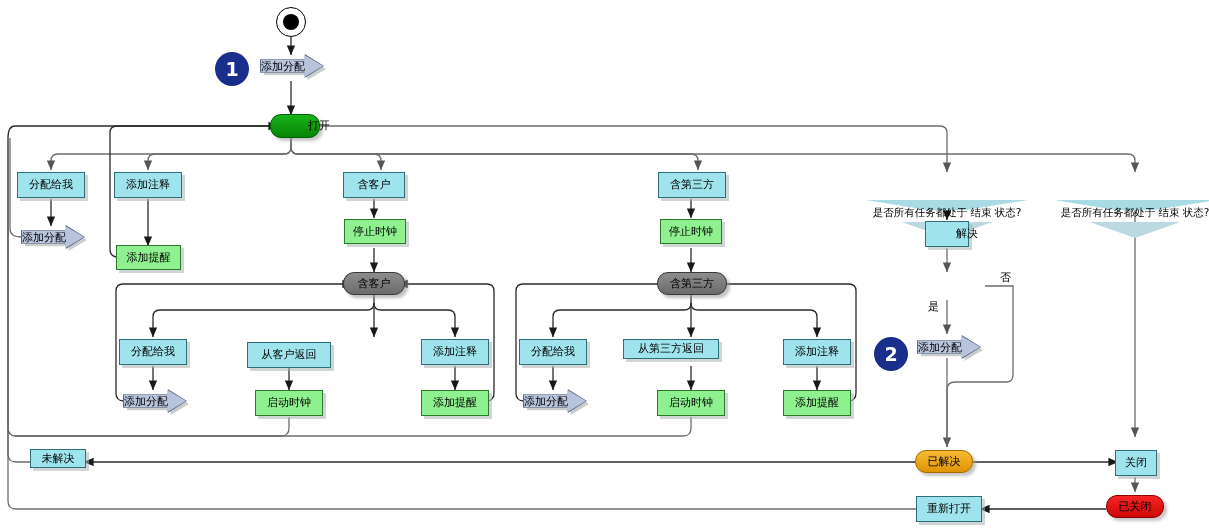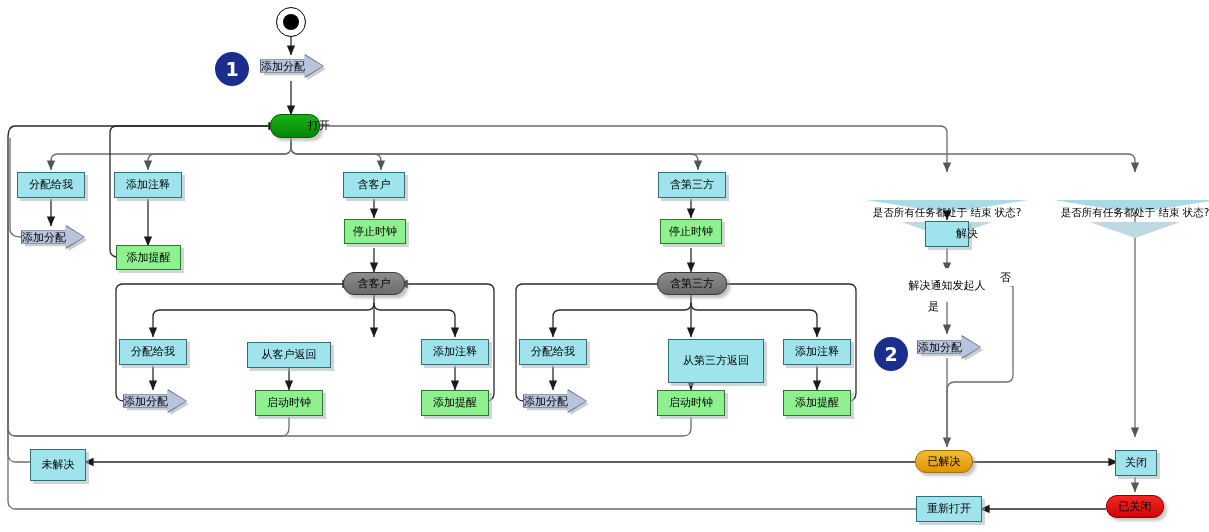--- a/index.html
+++ b/index.html
@@ -309,21 +309,21 @@
     <div class="lbl">添加分配</div>
   </div>
   <div class="node n-green" style="left:255px;top:390px;width:68px;height:26px;">启动时钟</div>
   <div class="node n-green" style="left:421px;top:390px;width:68px;height:26px;">添加提醒</div>
 
   <div class="node n-green" style="left:660px;top:219px;width:62px;height:25px;">停止时钟</div>
 
   <div class="node n-grey" style="left:657px;top:272px;width:70px;height:23px;">含第三方</div>
 
   <div class="node n-action" style="left:519px;top:339px;width:68px;height:26px;">分配给我</div>
-  <div class="node n-action" style="left:668px;top:339px;width:96px;height:44px;">从第三方返回</div>
+  <div class="node n-action" style="left:623px;top:339px;width:96px;height:20px;">从第三方返回</div>
   <div class="node n-action" style="left:783px;top:339px;width:68px;height:26px;">添加注释</div>
 
   <div class="n-arrowshape" style="left:524px;top:390px;">
     <div class="shp shadow"></div>
     <div class="shp edge"></div>
     <div class="shp"></div>
     <div class="lbl">添加分配</div>
   </div>
   <div class="node n-green" style="left:657px;top:390px;width:68px;height:26px;">启动时钟</div>
   <div class="node n-green" style="left:783px;top:390px;width:68px;height:26px;">添加提醒</div>
@@ -335,37 +335,33 @@
   </div>
 
   <div class="n-bowtie" style="left:1054px;top:172px;width:162px;height:38px;">
     <div class="topv"></div>
     <div class="botv"></div>
     <div class="btext">是否所有任务都处于 结束 状态?</div>
   </div>
 
   <div class="node n-action" style="left:925px;top:221px;width:44px;height:26px;padding-left:40px;">解决</div>
 
-  <div class="n-diamond" style="left:877px;top:268px;width:140px;height:34px;">
-    <div class="dshape"></div>
-    <div class="dtext">解决通知发起人</div>
-  </div>
   <div class="elabel" style="left:1000px;top:270px;">否</div>
   <div class="elabel" style="left:928px;top:299px;">是</div>
 
   <div class="n-arrowshape" style="left:918px;top:336px;">
     <div class="shp shadow"></div>
     <div class="shp edge"></div>
     <div class="shp"></div>
     <div class="lbl">添加分配</div>
   </div>
 
   <div class="node n-state-orange" style="left:915px;top:450px;width:58px;height:23px;">已解决</div>
 
-  <div class="node n-action" style="left:30px;top:449px;width:56px;height:32px;">未解决</div>
+  <div class="node n-action" style="left:30px;top:449px;width:56px;height:19px;">未解决</div>
 
   <div class="node n-action" style="left:1115px;top:450px;width:42px;height:26px;">关闭</div>
 
   <div class="node n-state-red" style="left:1106px;top:495px;width:58px;height:23px;">已关闭</div>
 
   <div class="node n-action" style="left:916px;top:496px;width:66px;height:26px;">重新打开</div>
 
 </div>
 
 </body></html>

